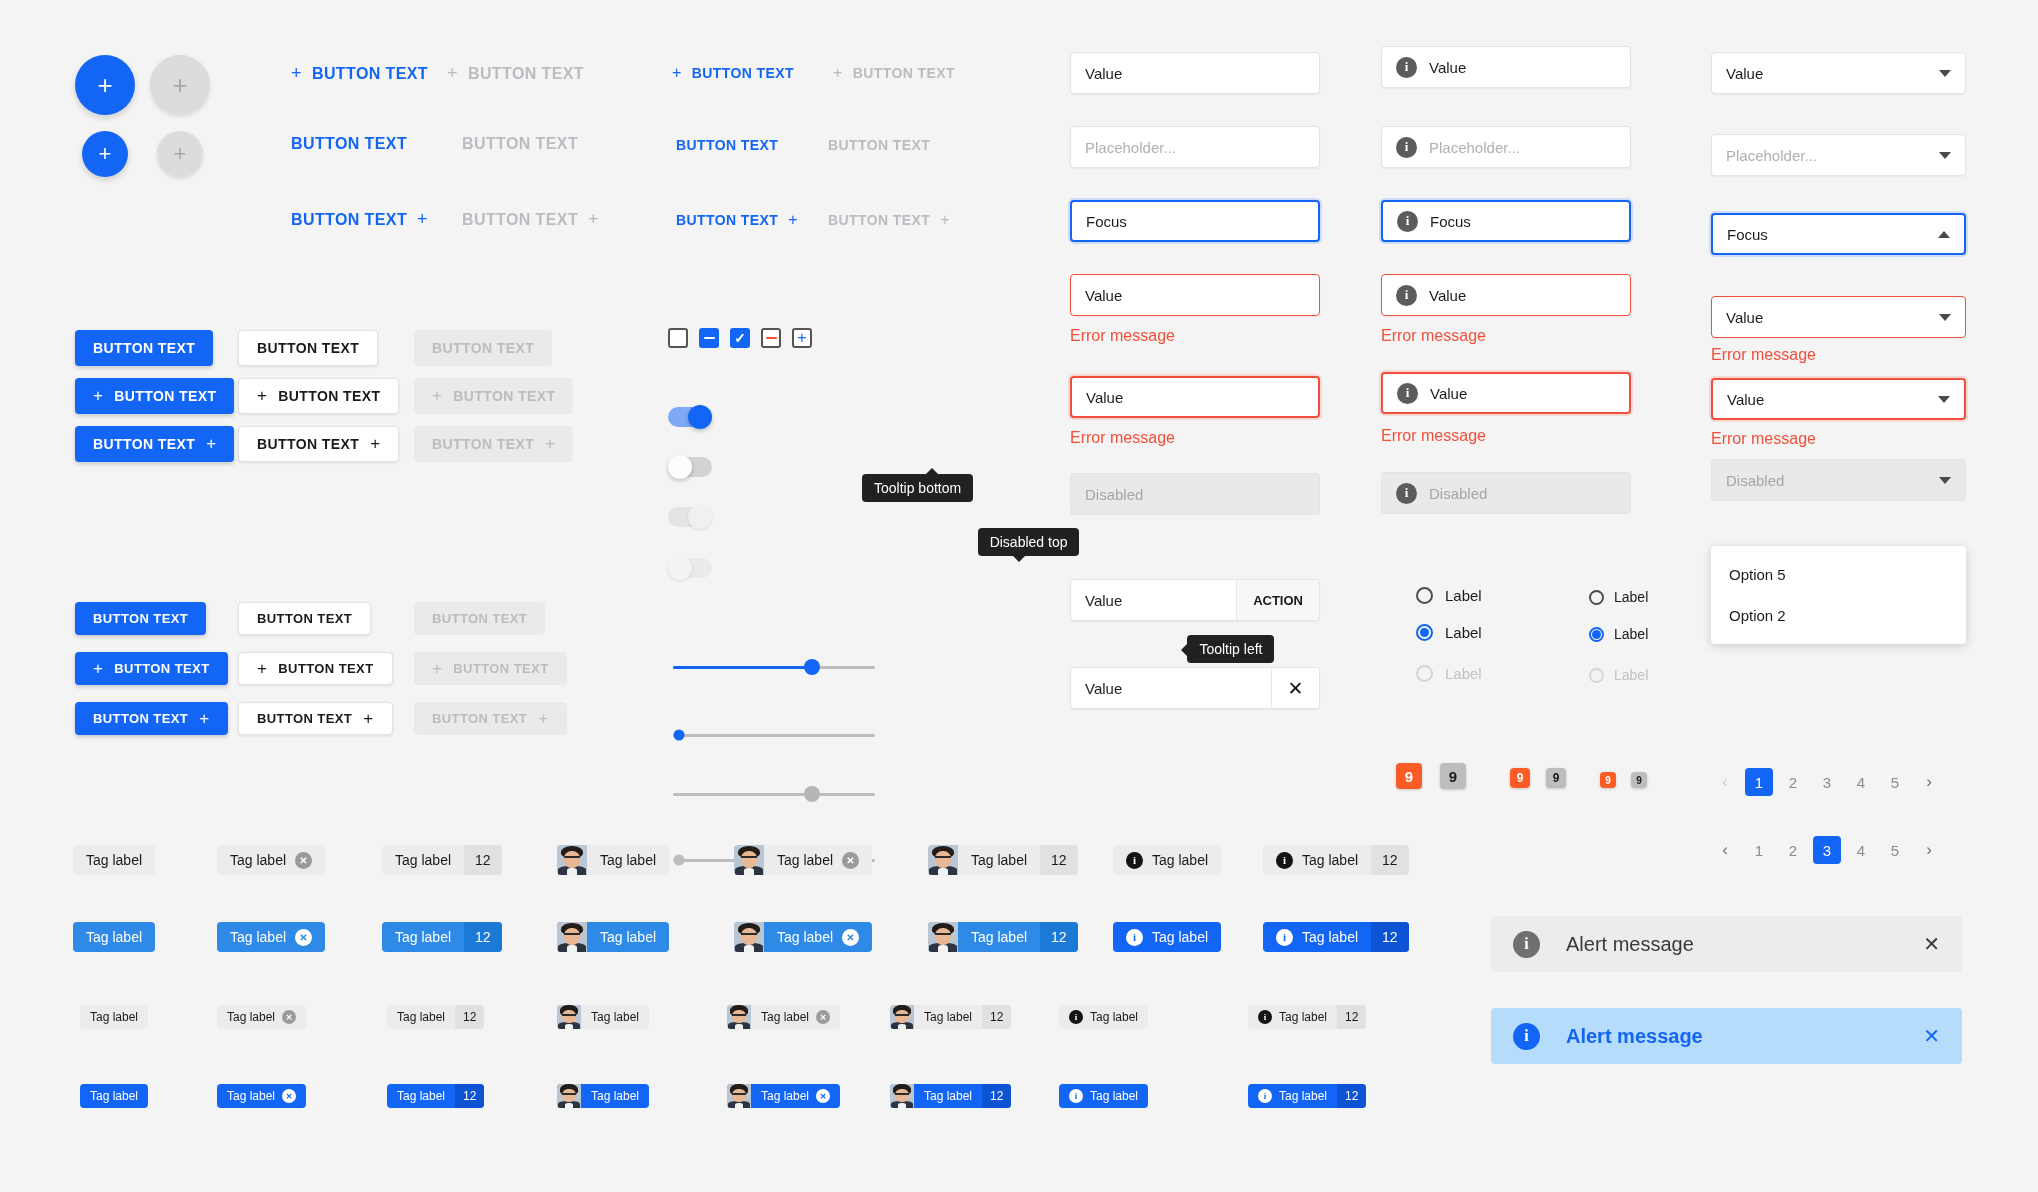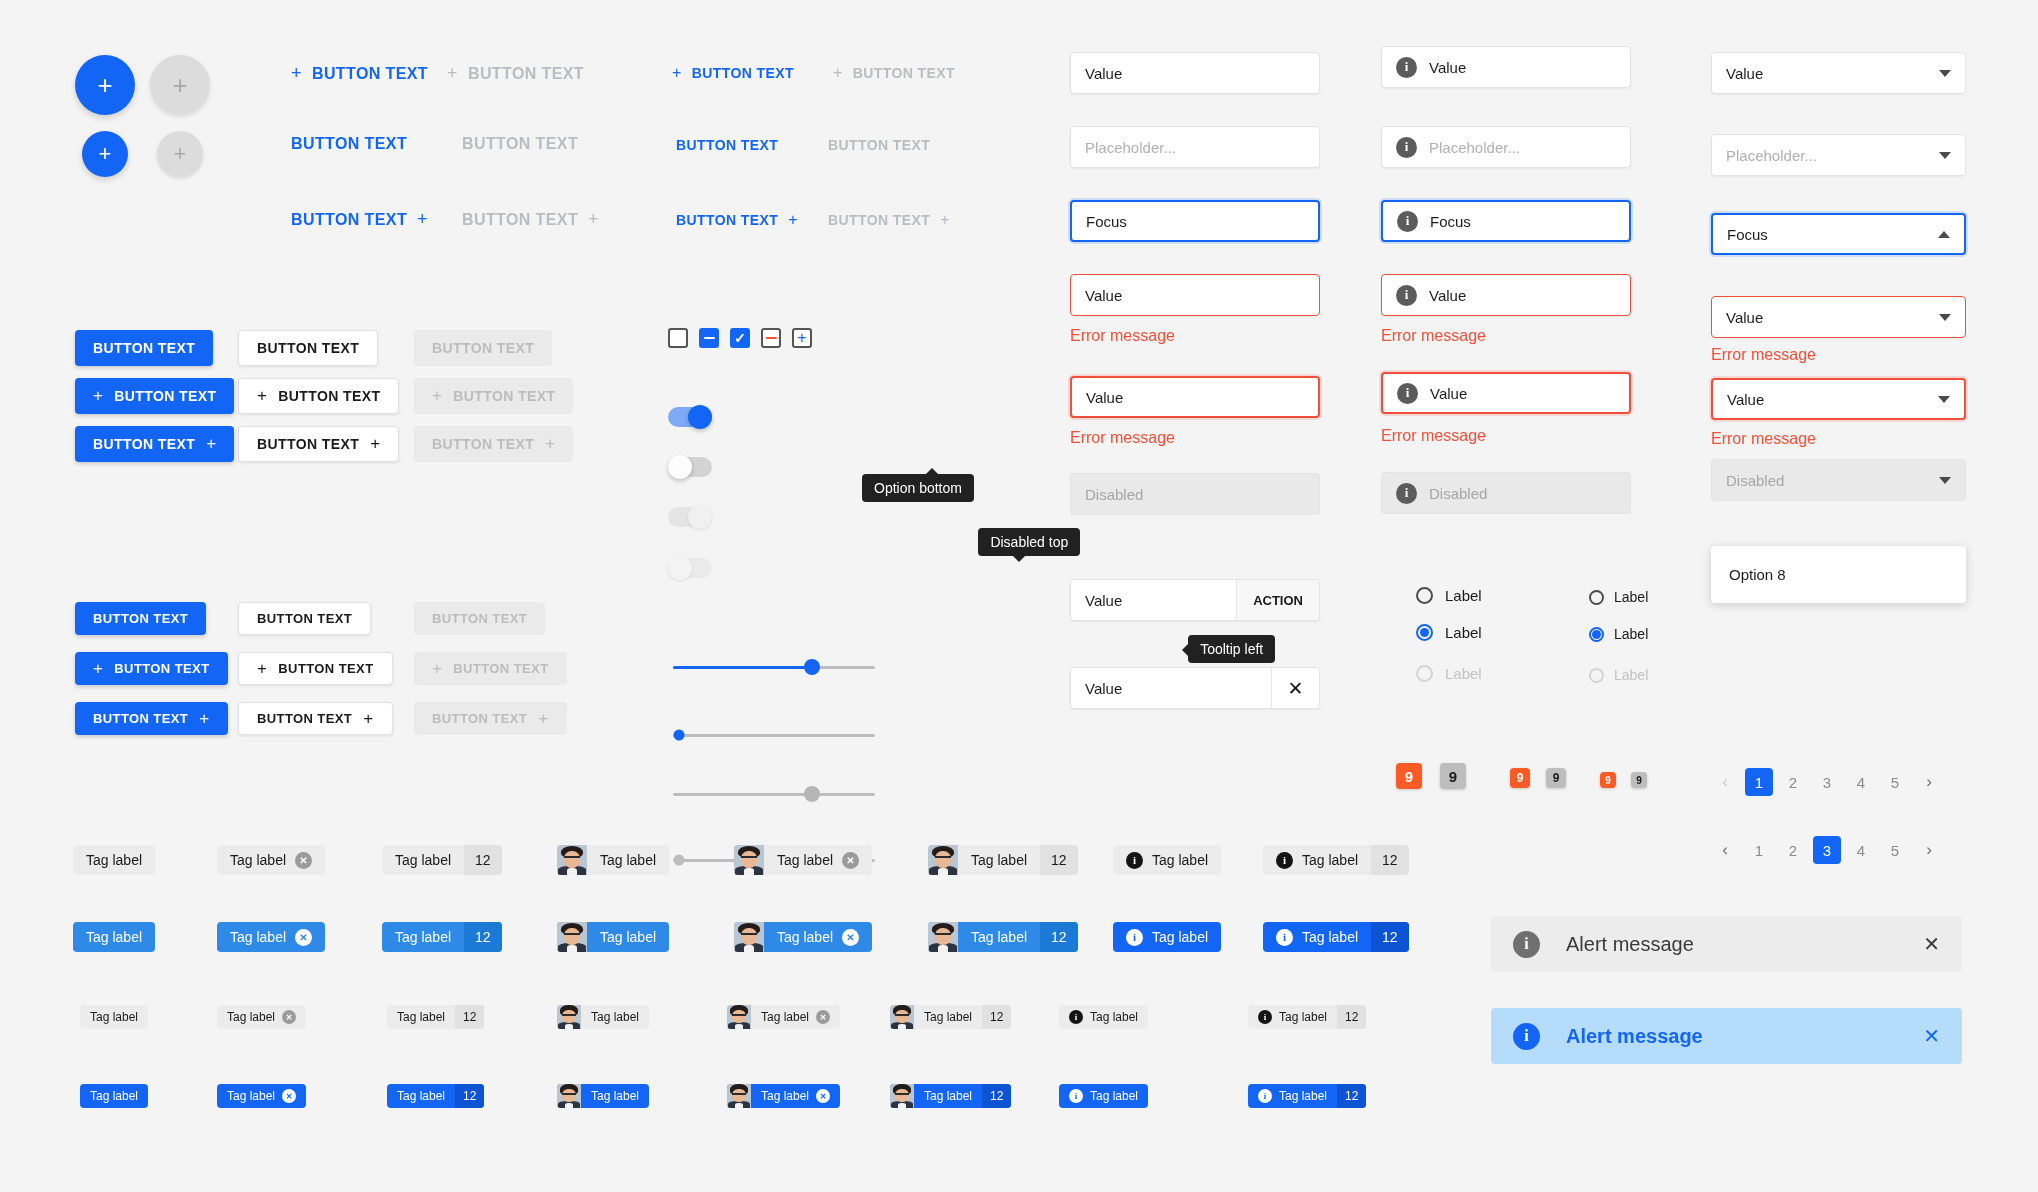--- a/index.html
+++ b/index.html
@@ -414,21 +414,21 @@
     <i class="track"></i>
     <i class="thumb" style="left:69%; width:16px; height:16px; background:#b6b6b6;"></i>
   </div>
   <div class="abs sld" style="left:673px; top:717px;">
     <i class="track"></i>
     <i class="thumb" style="left:3%; width:11px; height:11px; background:#bdbdbd;"></i>
   </div>
 
   
   <div class="abs tip bottom" style="left:862px; top:322px;">
-    <span>Option bottom</span>
+    <span>Tooltip bottom</span>
   </div>
   <div class="abs tip top" style="left:862px; top:376px;">
     <span>Disabled top</span>
   </div>
   <div class="abs tip left" style="left:866px; top:430px;">
     <span>Tooltip left</span>
   </div>
   <div class="abs tip right" style="left:874px; top:483px;">
     <span>Tooltip left</span>
   </div>
@@ -571,21 +571,22 @@
     <i class="caret down"></i>
   </div>
   <div class="abs errmsg" style="left:1711px; top:430px;">Error message</div>
   <div class="abs fld dis" style="left:1711px; top:459px; width:255px;">
     <span>Disabled</span>
     <i class="caret down"></i>
   </div>
 
   
   <div class="abs menu" style="left:1711px; top:546px; width:255px;">
-    <div class="item">Option 8</div>
+    <div class="item">Option 5</div>
+    <div class="item">Option 2</div>
   </div>
 
   
   <div class="abs pager" style="left:1711px; top:768px;">
     <div class="arr mute">‹</div>
     <div class="pg active">1</div>
     <div class="pg">2</div>
     <div class="pg">3</div>
     <div class="pg">4</div>
     <div class="pg">5</div>

